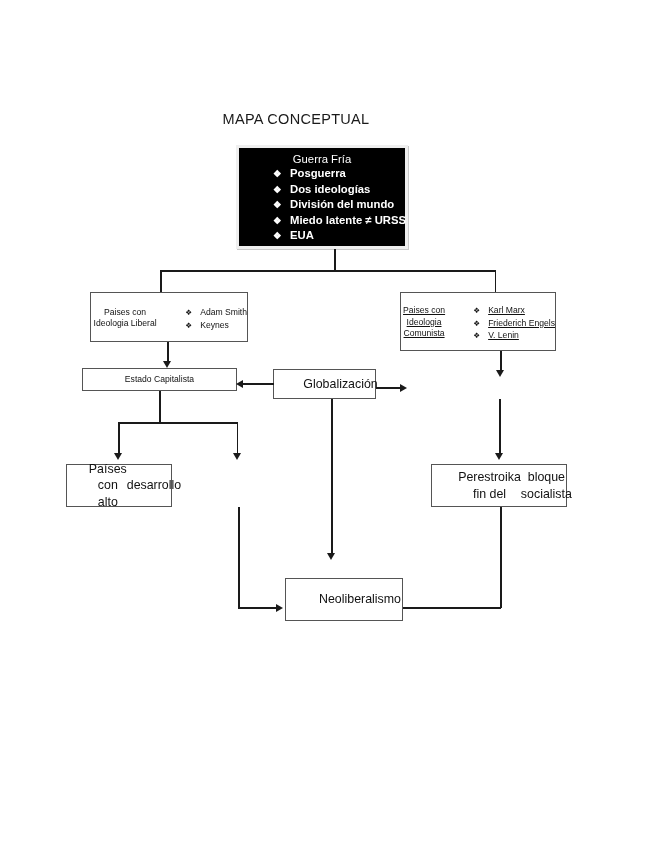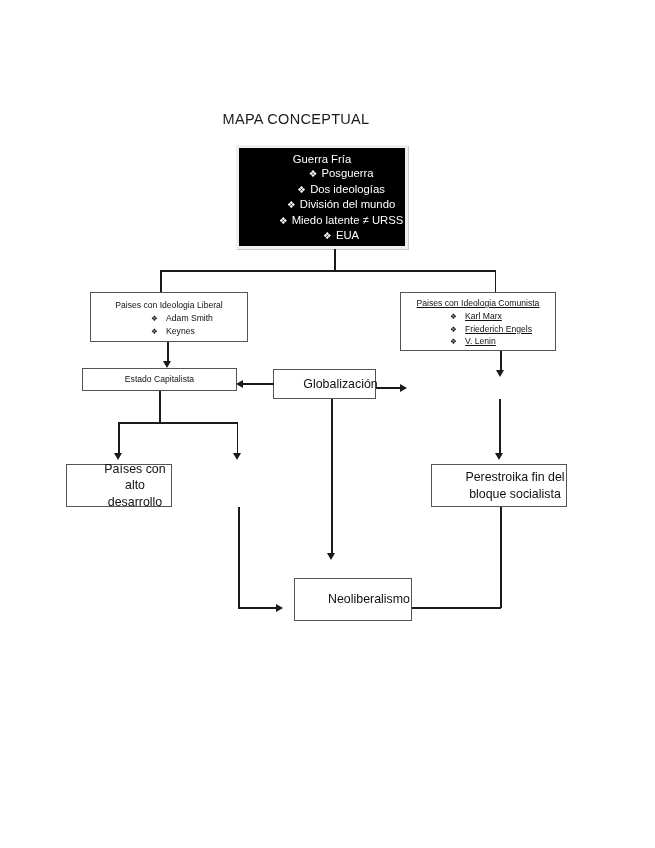--- a/index.html
+++ b/index.html
@@ -30,21 +30,21 @@
     margin-top: 39px;
   }
 
   
   .node {
     position: absolute;
     box-sizing: border-box;
     background: #ffffff;
     border: 1px solid #555555;
     display: flex;
-    flex-direction: column;
+    flex-direction: row;
     align-items: center;
     justify-content: center;
     text-align: center;
     color: #111111;
     line-height: 1.32;
   }
   .node-sm { font-size: 8.6px; }
   .node-md { font-size: 12.4px; padding-left: 32px; }
 
   
@@ -63,21 +63,22 @@
   }
   #node-guerra-fria .gf-title {
     text-align: center;
     font-size: 11.3px;
     margin-bottom: 1px;
   }
   #node-guerra-fria ul {
     list-style: none;
     margin: 0;
     padding: 0 0 0 34px;
-    text-align: center;
+    text-align: left;
+    font-weight: bold;
   }
   #node-guerra-fria li {
     font-size: 11.3px;
     line-height: 1.38;
     white-space: nowrap;
   }
   .bullet {
     display: inline-block;
     width: 17px;
     font-size: 9.5px;
@@ -223,17 +224,17 @@
   </div>
 
   <div class="conn v" style="left:238px; top:507px; height:101px;"></div>
   <div class="conn h" style="left:238px; top:607px; width:40px;"></div>
   <div class="arrow arrow-right" style="left:276px; top:603.5px;"></div>
 
   <div class="conn v" style="left:500px; top:507px; height:101px;"></div>
   <div class="conn h" style="left:401px; top:607px; width:100px;"></div>
   <div class="arrow arrow-left" style="left:394px; top:603.5px;"></div>
 
-  <div class="node node-md" id="node-neoliberalismo" style="left:294px; top:578px; width:118px; height:43px;">
+  <div class="node node-md" id="node-neoliberalismo" style="left:285px; top:578px; width:118px; height:43px;">
     <span>Neoliberalismo</span>
   </div>
 
 </div>
 
 </body></html>

